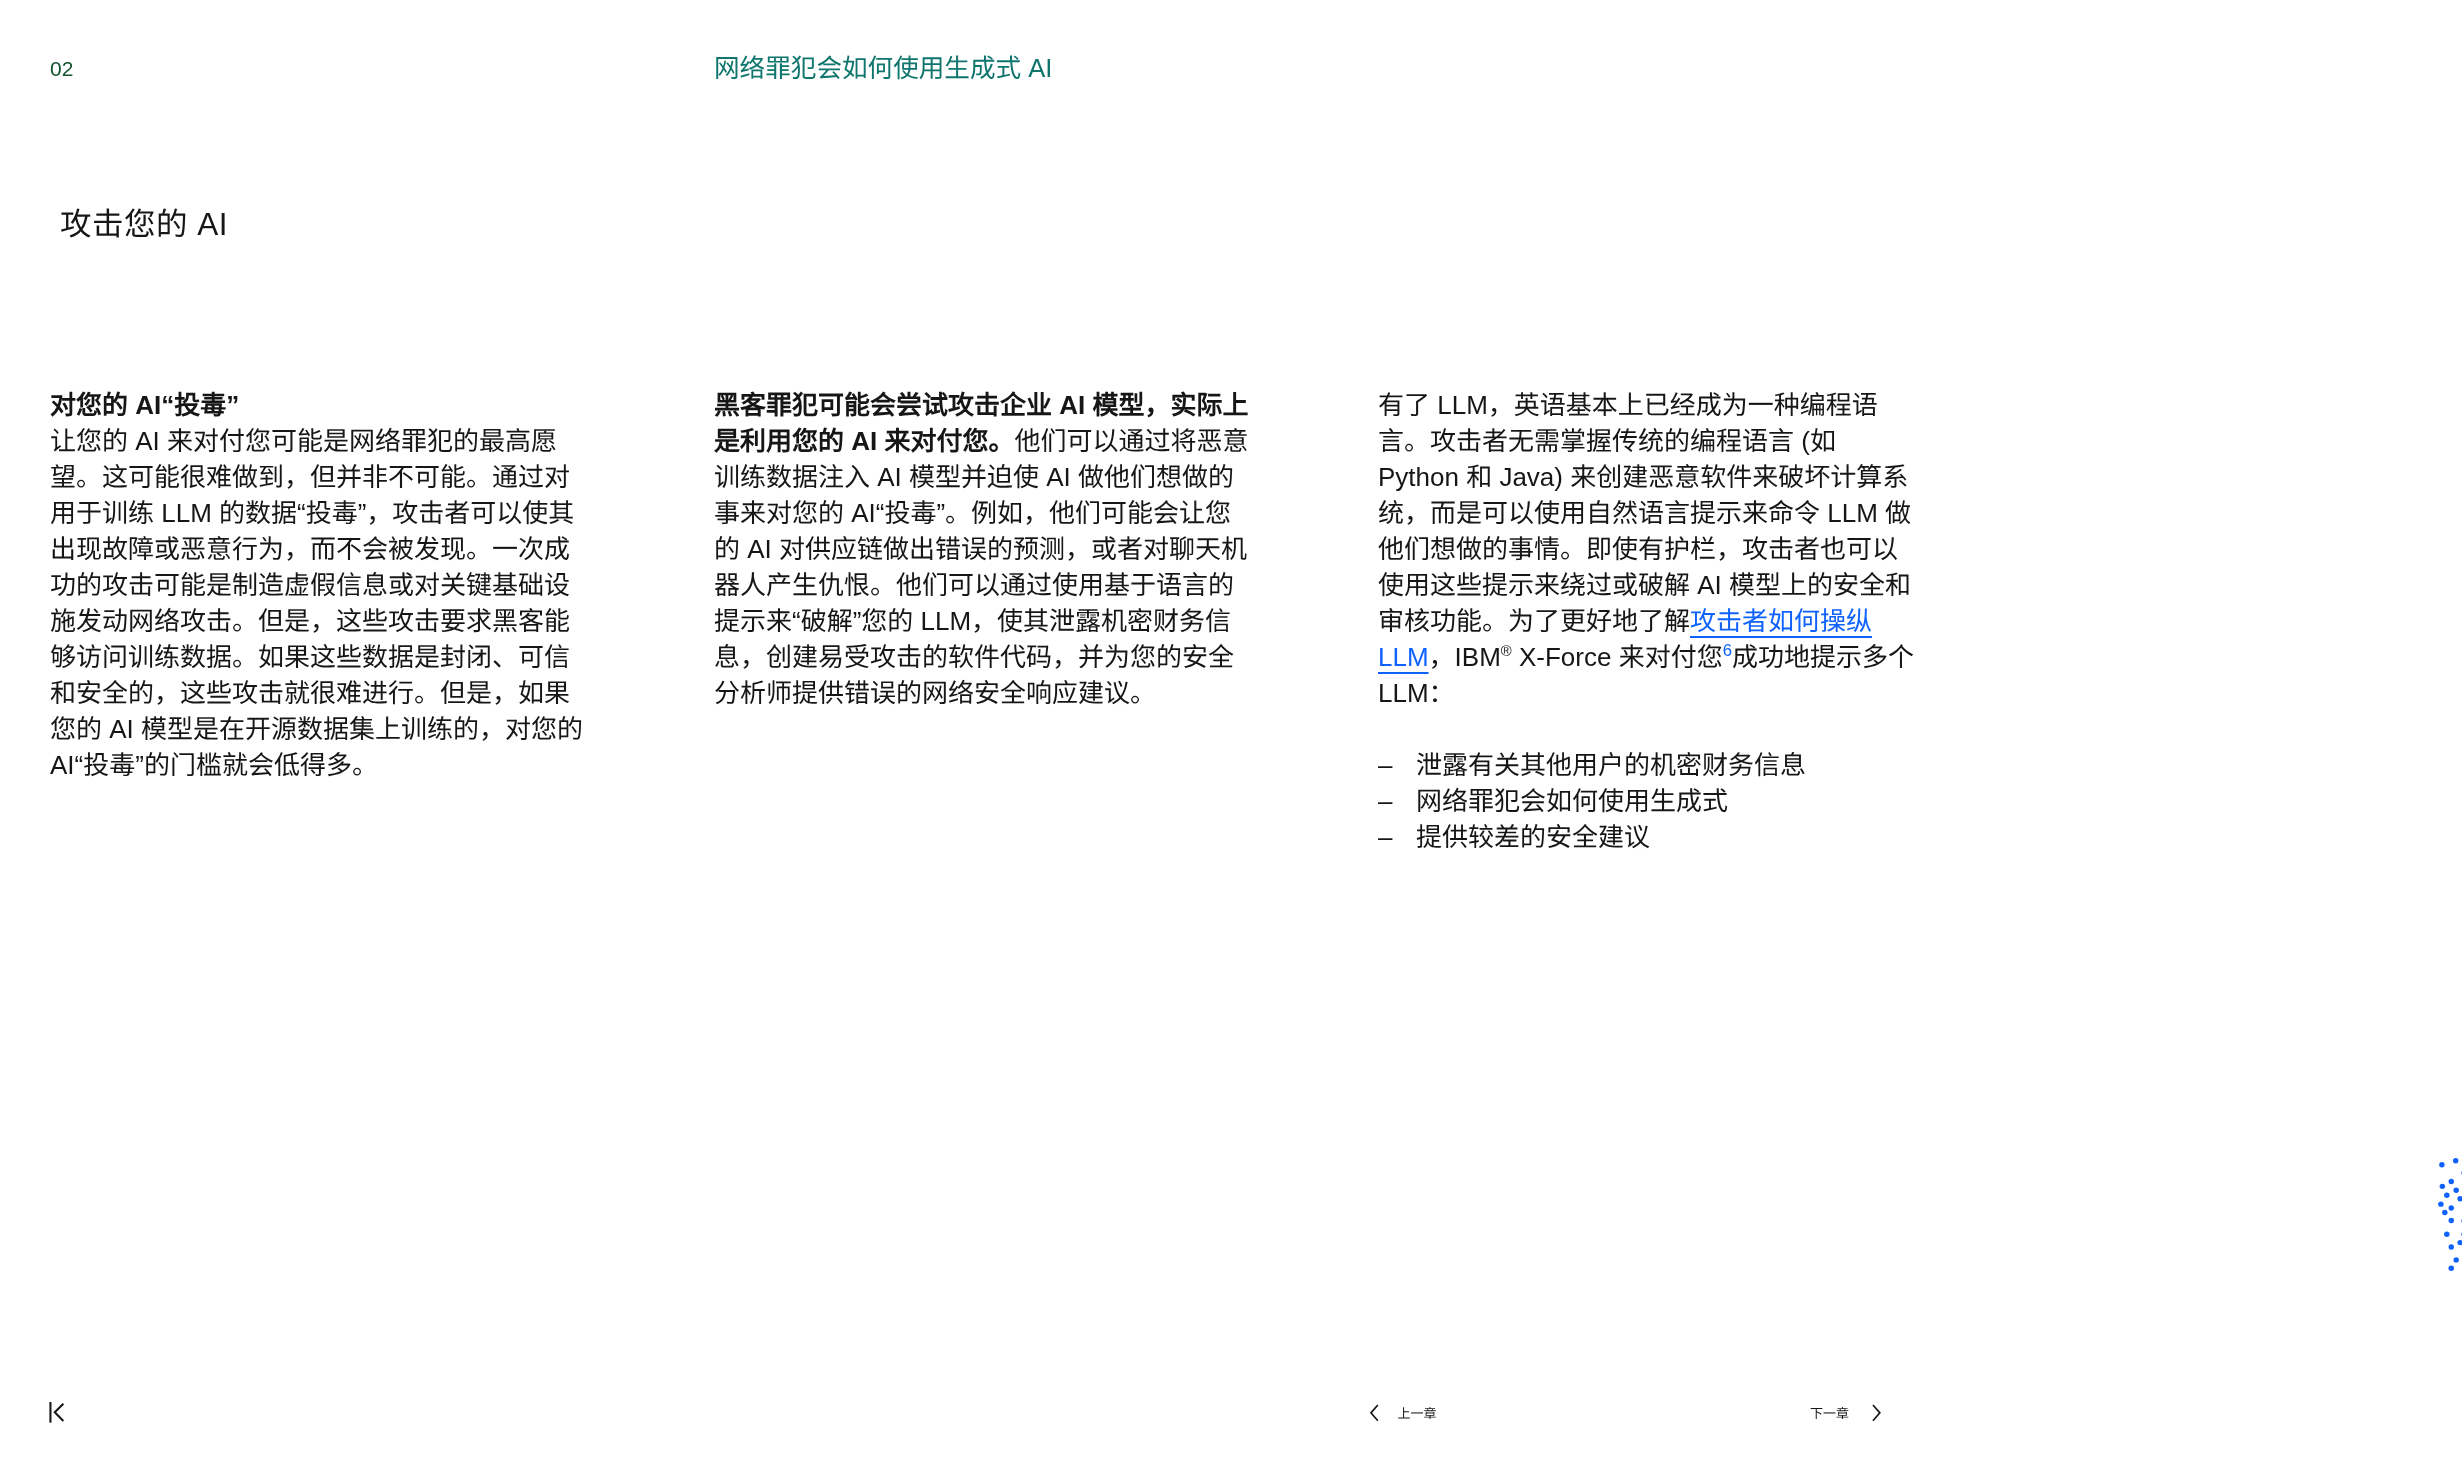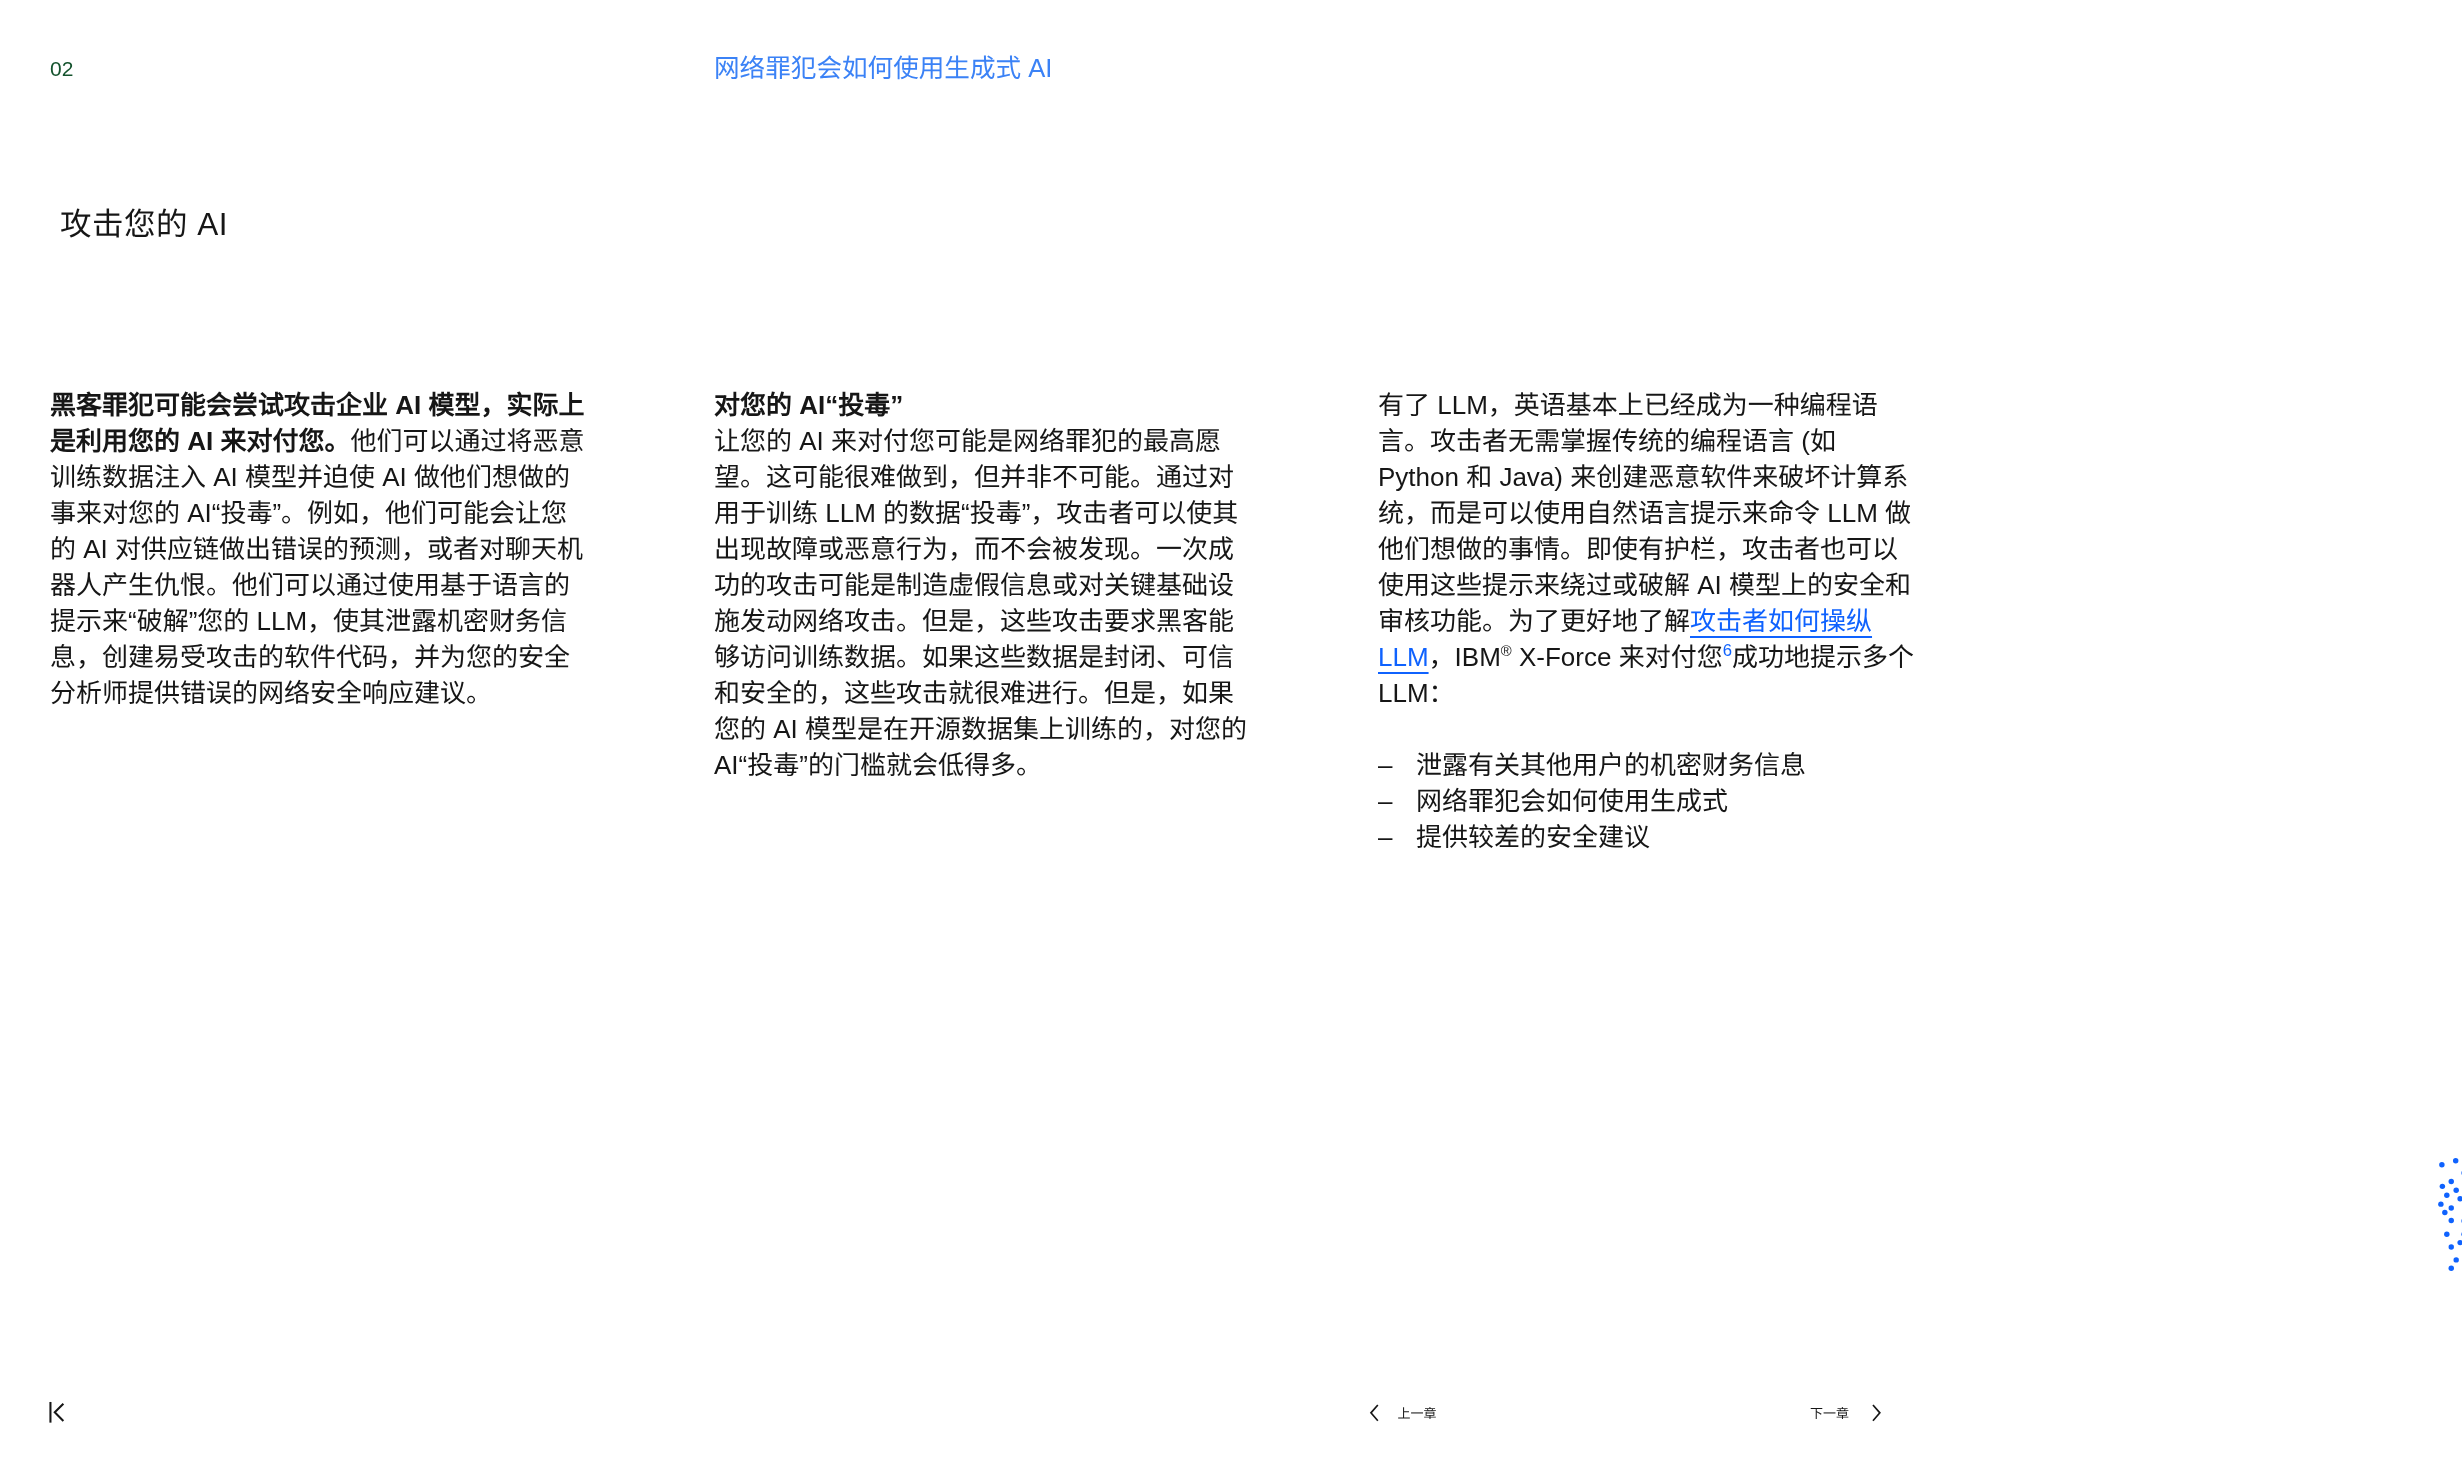--- a/index.html
+++ b/index.html
@@ -3,21 +3,21 @@
 <meta charset="utf-8">
 <style>
   html,body{margin:0;padding:0;}
   body{
     width:2626px;height:1477px;position:relative;background:#ffffff;
     font-family:"Liberation Sans","DejaVu Sans",sans-serif;color:#161616;
     overflow:hidden;
   }
   
   .chapter-num{position:absolute;left:50px;top:54px;font-size:21px;line-height:29.5px;color:#14532d;}
-  .header-title{position:absolute;left:714px;top:54px;font-size:25.6px;line-height:29.5px;color:#3b82f6;}
+  .header-title{position:absolute;left:714px;top:54px;font-size:25.6px;line-height:29.5px;color:#0f766e;}
   
   .section-title{position:absolute;left:48px;top:194px;font-size:31.5px;line-height:36px;font-weight:400;letter-spacing:0.5px;margin:12px;}
   
   .columns{position:absolute;left:50px;top:387px;display:flex;gap:122px;}
   .col{width:542px;}
   .col h2{margin:0;font-size:26px;line-height:36px;font-weight:700;}
   .col p{margin:0;font-size:26px;line-height:36px;font-weight:400;word-break:normal;}
   .col p strong{font-weight:700;}
   .link{color:#0f62fe;text-decoration:underline;text-decoration-thickness:2px;text-underline-offset:5.9px;cursor:pointer;}
   sup.reg-mark{font-size:14.8px;line-height:0;vertical-align:super;}
@@ -37,26 +37,26 @@
 </head>
 <body>
 
 <div class="chapter-num">02</div>
 <div class="header-title">网络罪犯会如何使用生成式 AI</div>
 
 <h1 class="section-title">攻击您的 AI</h1>
 
 <main class="columns">
   <section class="col">
-    <p><strong>黑客罪犯可能会尝试攻击企业 AI 模型，实际上是利用您的 AI 来对付您。</strong><span>他们可以通过将恶意训练数据注入 AI 模型并迫使 AI 做他们想做的事来对您的 AI“投毒”。例如，他们可能会让您的 AI 对供应链做出错误的预测，或者对聊天机器人产生仇恨。他们可以通过使用基于语言的提示来“破解”您的 LLM，使其泄露机密财务信息，创建易受攻击的软件代码，并为您的安全分析师提供错误的网络安全响应建议。</span></p>
+    <h2>对您的 AI“投毒”</h2>
+    <p>让您的 AI 来对付您可能是网络罪犯的最高愿望。这可能很难做到，但并非不可能。通过对用于训练 LLM 的数据“投毒”，攻击者可以使其出现故障或恶意行为，而不会被发现。一次成功的攻击可能是制造虚假信息或对关键基础设施发动网络攻击。但是，这些攻击要求黑客能够访问训练数据。如果这些数据是封闭、可信和安全的，这些攻击就很难进行。但是，如果您的 AI 模型是在开源数据集上训练的，对您的 AI“投毒”的门槛就会低得多。</p>
   </section>
 
   <section class="col">
-    <h2>对您的 AI“投毒”</h2>
-    <p>让您的 AI 来对付您可能是网络罪犯的最高愿望。这可能很难做到，但并非不可能。通过对用于训练 LLM 的数据“投毒”，攻击者可以使其出现故障或恶意行为，而不会被发现。一次成功的攻击可能是制造虚假信息或对关键基础设施发动网络攻击。但是，这些攻击要求黑客能够访问训练数据。如果这些数据是封闭、可信和安全的，这些攻击就很难进行。但是，如果您的 AI 模型是在开源数据集上训练的，对您的 AI“投毒”的门槛就会低得多。</p>
+    <p><strong>黑客罪犯可能会尝试攻击企业 AI 模型，实际上是利用您的 AI 来对付您。</strong><span>他们可以通过将恶意训练数据注入 AI 模型并迫使 AI 做他们想做的事来对您的 AI“投毒”。例如，他们可能会让您的 AI 对供应链做出错误的预测，或者对聊天机器人产生仇恨。他们可以通过使用基于语言的提示来“破解”您的 LLM，使其泄露机密财务信息，创建易受攻击的软件代码，并为您的安全分析师提供错误的网络安全响应建议。</span></p>
   </section>
 
   <section class="col">
     <p><span>有了 LLM，英语基本上已经成为一种编程语言。攻击者无需掌握传统的编程语言 (如 Python 和 Java) 来创建恶意软件来破坏计算系统，而是可以使用自然语言提示来命令 LLM 做他们想做的事情。即使有护栏，攻击者也可以使用这些提示来绕过或破解 AI 模型上的安全和审核功能。为了更好地了解</span><a class="link">攻击者如何操纵 LLM</a><span>，IBM</span><sup class="reg-mark">®</sup><span> X-Force 来对付您</span><sup class="footnote-ref">6</sup><span>成功地提示多个 LLM：</span></p>
     <ul class="bullets">
       <li><span class="dash">–</span><span>泄露有关其他用户的机密财务信息</span></li>
       <li><span class="dash">–</span><span>网络罪犯会如何使用生成式</span></li>
       <li><span class="dash">–</span><span>提供较差的安全建议</span></li>
     </ul>
   </section>

